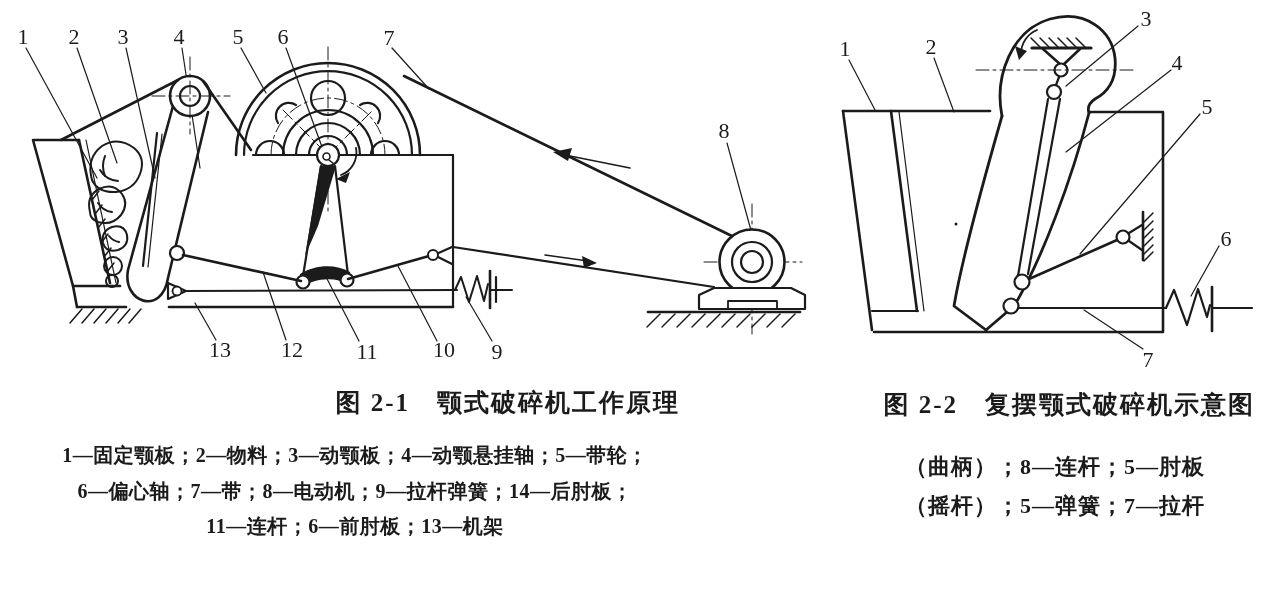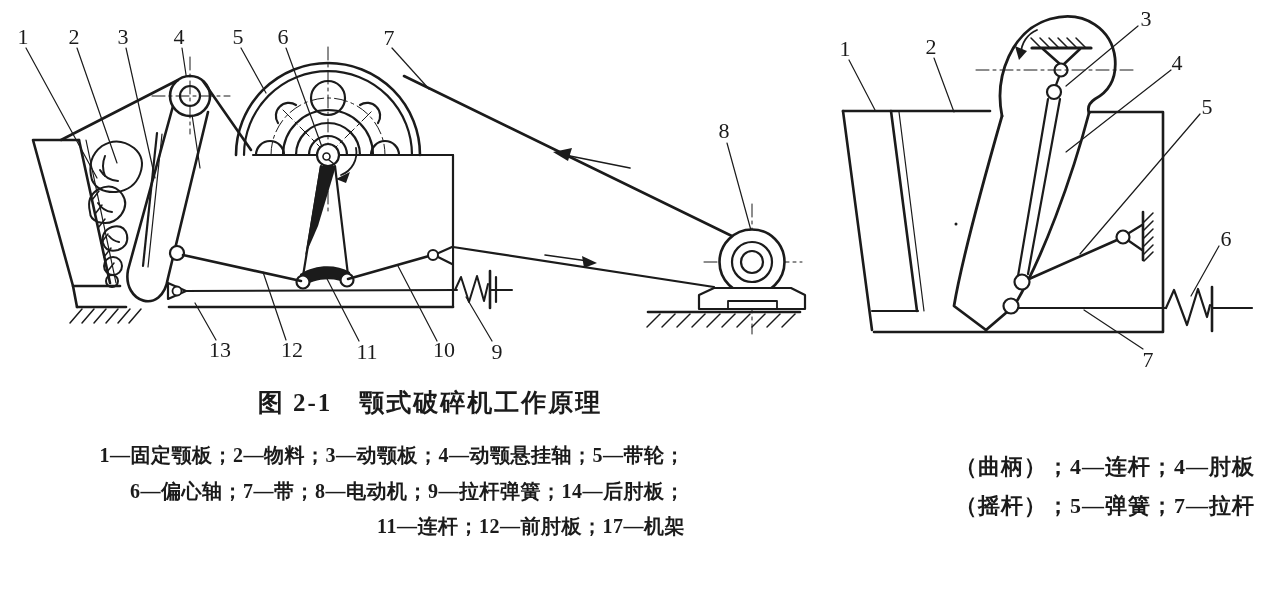--- a/index.html
+++ b/index.html
@@ -8,22 +8,22 @@
   svg{position:absolute;left:0;top:0;}
   .ink{stroke:#1b1b1b;fill:none;stroke-linecap:round;stroke-linejoin:round;}
   .thick{stroke-width:2.6;}
   .med{stroke-width:2.2;}
   .thin{stroke-width:1.2;}
   .hatch{stroke-width:1.5;}
   .dash{stroke-width:1;stroke-dasharray:13 4 3 4;}
   .blk{fill:#1b1b1b;stroke:none;}
   .wf{fill:#ffffff;}
   .plabel{font:22px "Liberation Serif","DejaVu Serif",serif;fill:#1b1b1b;stroke:none;}
-  .cap-title{position:absolute;text-align:center;font-size:25px;font-weight:bold;letter-spacing:2px;white-space:nowrap;}
-  .legend{position:absolute;text-align:right;font-weight:bold;}
+  .cap-title{position:absolute;text-align:right;font-size:25px;font-weight:bold;letter-spacing:2px;white-space:nowrap;}
+  .legend{position:absolute;text-align:center;font-weight:bold;}
   .legend div{white-space:nowrap;}
   .legend-left{left:25px;top:438px;width:660px;font-size:20px;line-height:35.5px;letter-spacing:0.5px;}
   .legend-right{left:855px;top:448px;width:400px;font-size:22px;line-height:38.5px;letter-spacing:1px;}
 </style>
 </head>
 <body>
 
 <div id="page">
 
 <svg width="1264" height="382" viewBox="0 0 1264 382">
@@ -300,22 +300,23 @@
       <text class="plabel" x="1148" y="367">7</text>
     </g>
   </g>
 </svg>
 
 <div class="cap-title" style="left:180px;top:386px;width:500px;">图 2-1　颚式破碎机工作原理</div>
 
 <div class="legend legend-left">
   <div>1—固定颚板；2—物料；3—动颚板；4—动颚悬挂轴；5—带轮；</div>
   <div>6—偏心轴；7—带；8—电动机；9—拉杆弹簧；14—后肘板；</div>
-  <div>11—连杆；12—前肘板；17—机架</div>
+  <div>11—连杆；6—前肘板；13—机架</div>
 </div>
 
+<div class="cap-title" style="left:855px;top:388px;width:400px;">图 2-2　复摆颚式破碎机示意图</div>
 
 <div class="legend legend-right">
-  <div>（曲柄）；4—连杆；4—肘板</div>
+  <div>（曲柄）；8—连杆；5—肘板</div>
   <div>（摇杆）；5—弹簧；7—拉杆</div>
 </div>
 
 </div>
 
 </body></html>

